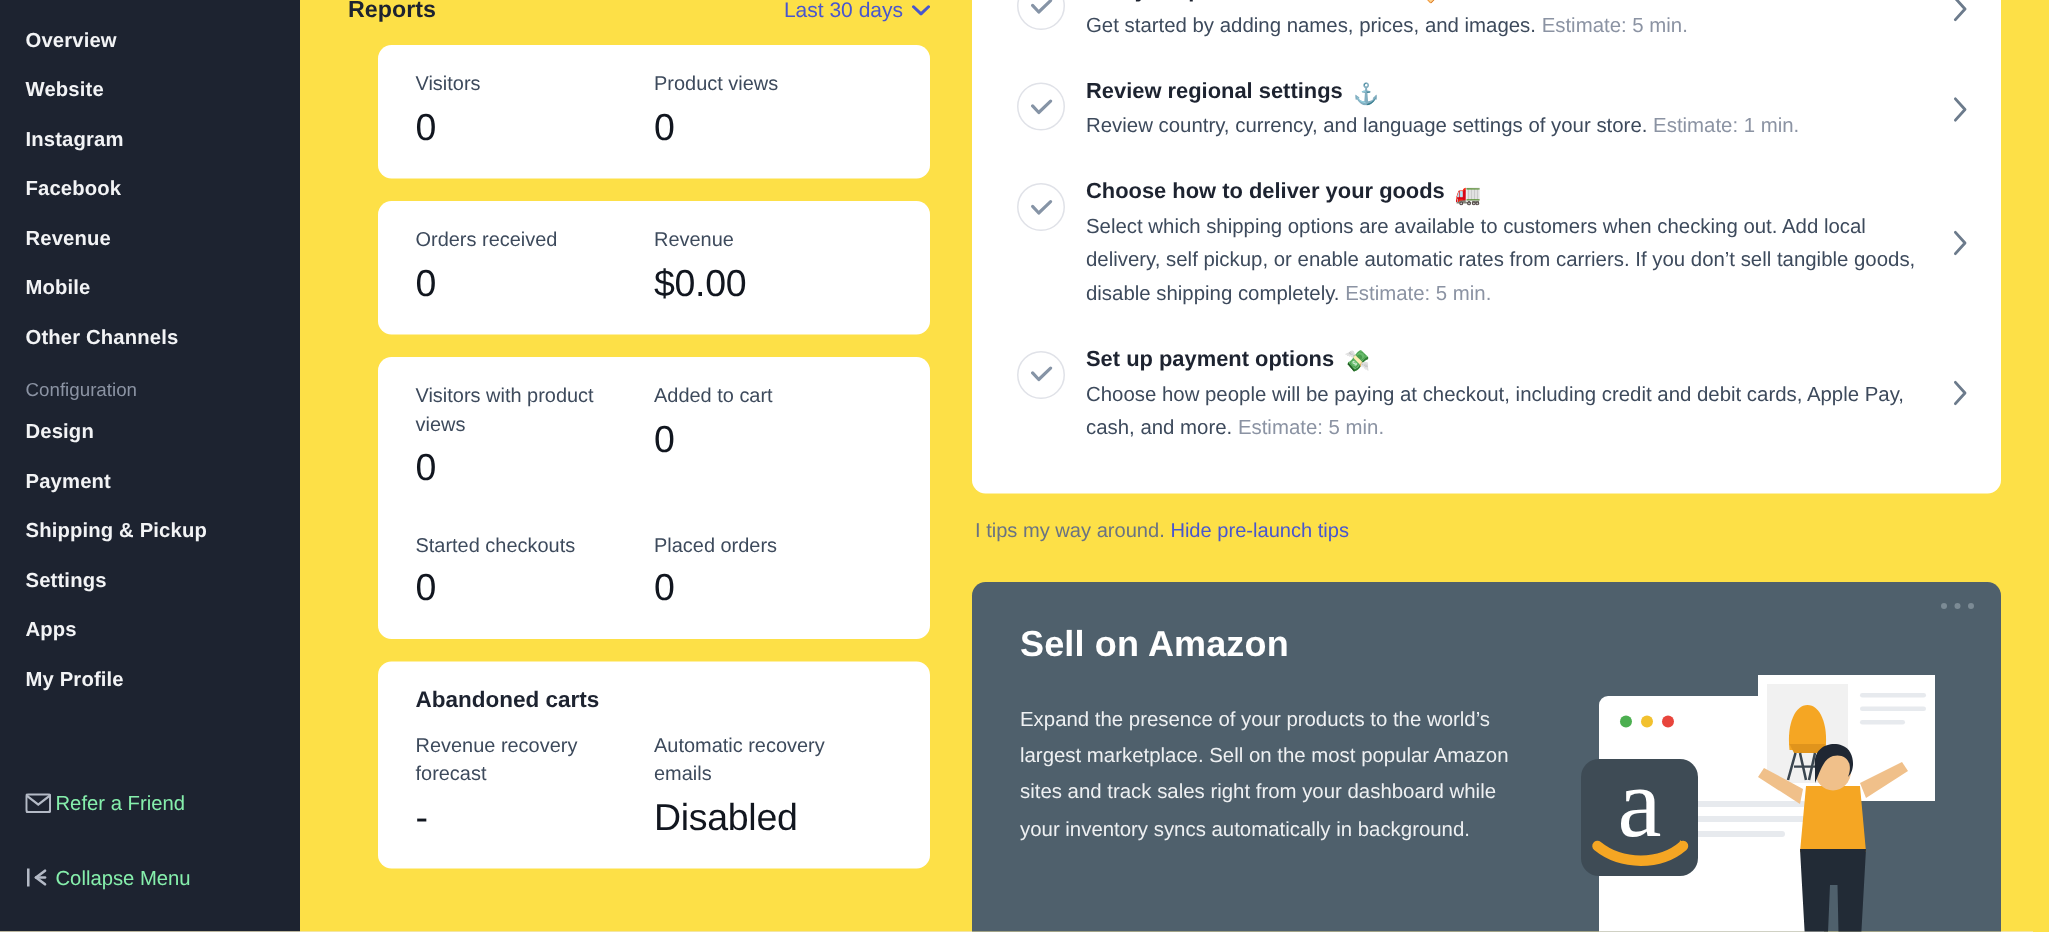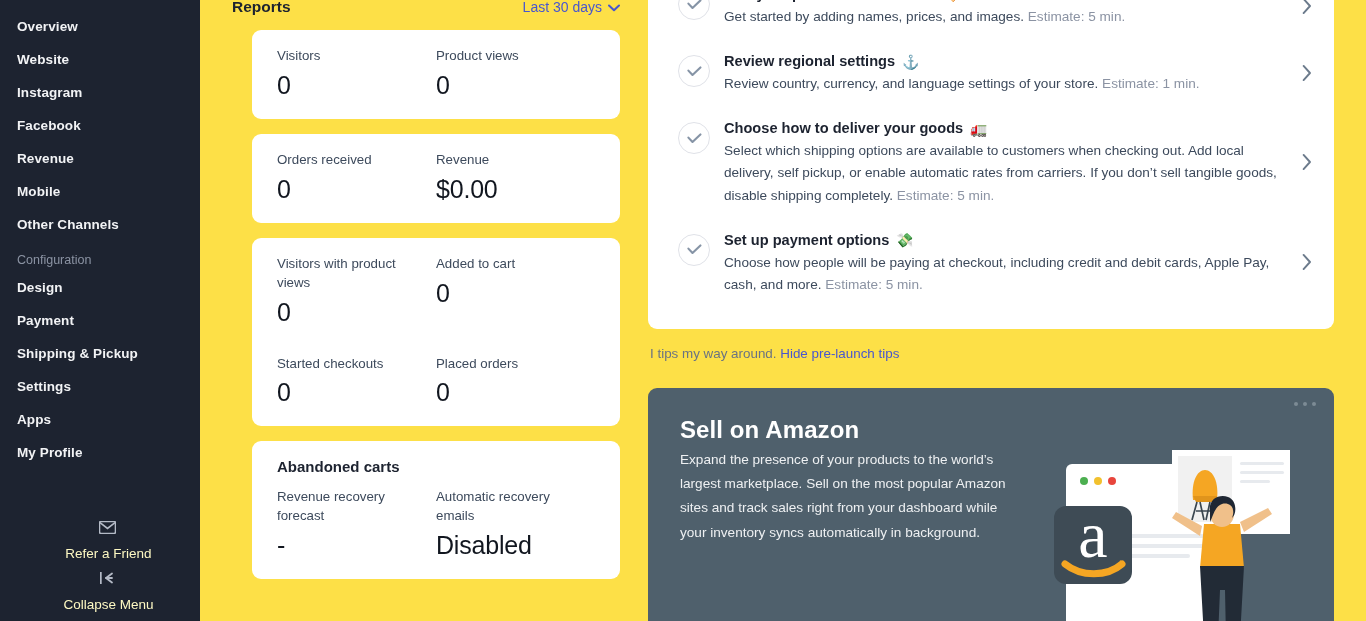--- a/index.html
+++ b/index.html
@@ -30,27 +30,26 @@
   }
   .nav-section-label {
     height: 30px;
     display: flex; align-items: flex-end;
     padding-left: 17px; padding-bottom: 4px;
     color: #8b93a3;
     font-size: 12.5px; font-weight: normal;
   }
   .nav-bottom { position: absolute; left: 0; right: 0; }
   .nav-util {
-    display: flex; align-items: center; gap: 12px;
+    display: flex; align-items: center; gap: 0;
     padding-left: 17px;
-    color: #fef9c3;
+    color: #86efac;
     font-size: 13.5px;
     cursor: pointer;
     height: 28px;
-    flex-direction: column;
   }
   .nav-util .ic { width: 20px; display: flex; align-items: center; justify-content: flex-start; }
   .nav-util svg { display: block; }
 
   
   .main {
     flex: 1; height: 621px;
     display: flex;
     gap: 28px;
     padding: 0 32px 0 32px;
@@ -142,21 +141,21 @@
     border-radius: 9px;
     margin-top: 27px;
     height: 250px;
     position: relative;
     overflow: hidden;
     padding: 28px 0 0 32px;
   }
   .promo-title { color: #fff; font-size: 24px; font-weight: bold; letter-spacing: .1px; }
   .promo-text {
     color: #eef0f2; font-size: 13.6px; line-height: 1.78;
-    margin-top: 4px; width: 345px;
+    margin-top: 24px; width: 345px;
   }
   .promo-dots {
     position: absolute; top: 14px; right: 18px;
     display: flex; gap: 5px;
   }
   .promo-dots i { width: 4px; height: 4px; border-radius: 50%; background: #7c8b95; display: block; }
   .promo-art { position: absolute; right: 22px; bottom: 0; width: 258px; height: 200px; }
 </style>
 </head>
 <body>

